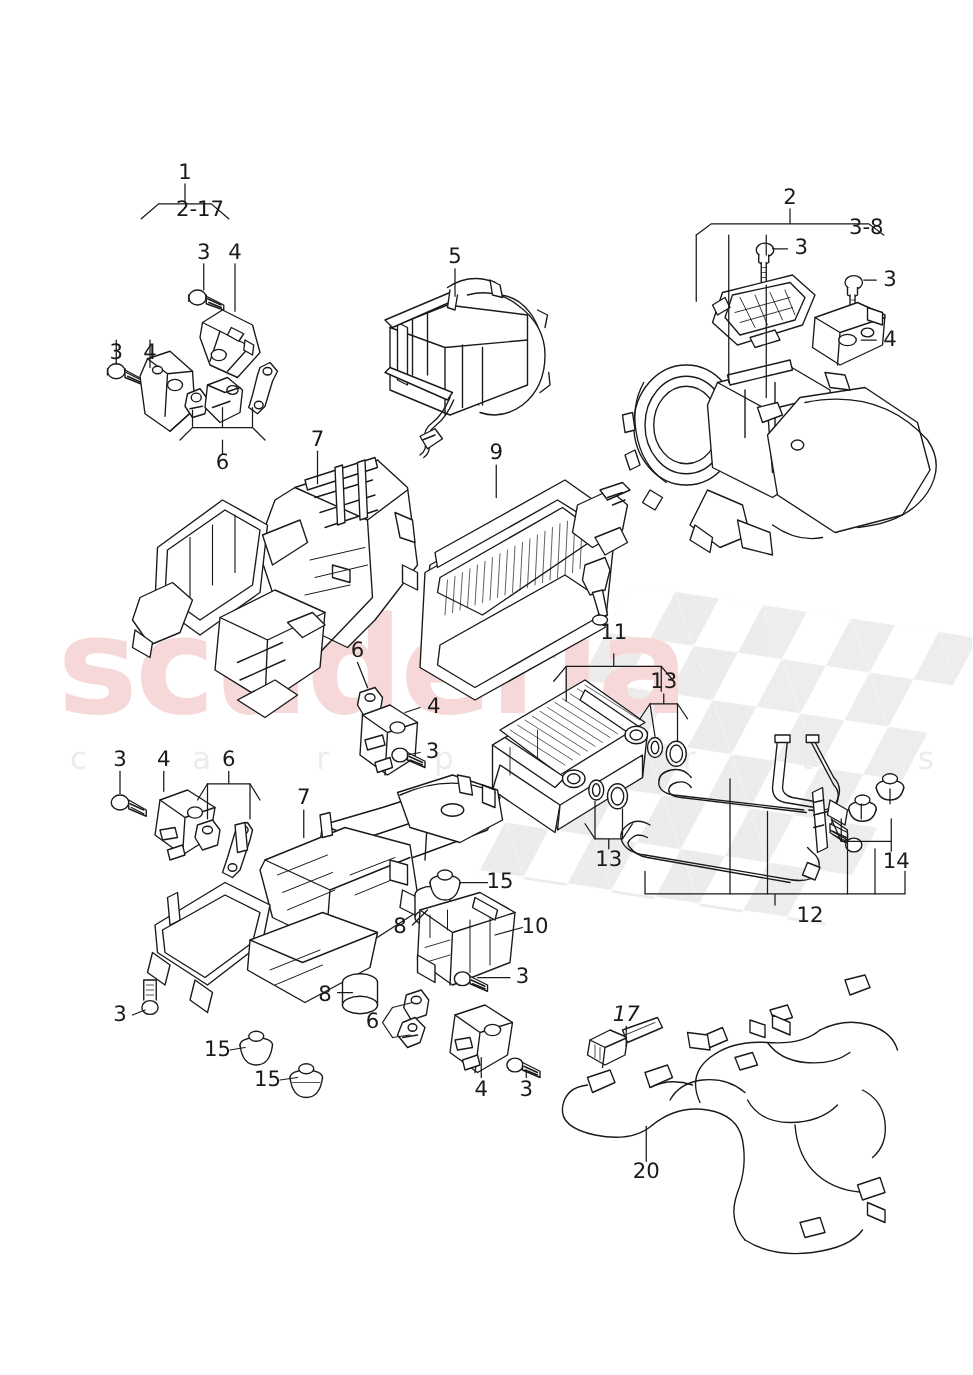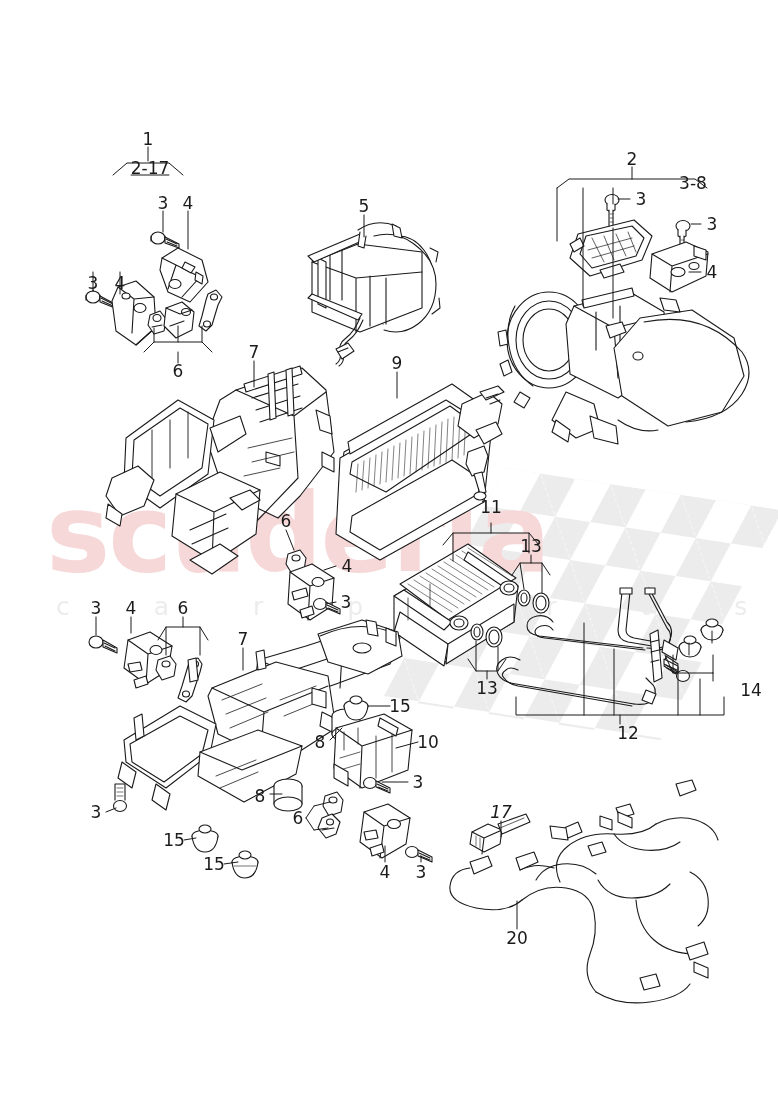--- a/index.html
+++ b/index.html
@@ -602,42 +602,42 @@
     <path d="M421 862 l0 -6"></path>
 
     <path d="M501 821 l0 16"></path>
 
     <path d="M517 929 l0 -28"></path>
   </svg>
   </div>
 
   <div>
     <div class="lbl" style="left:148px;  top:139px;">1</div>
-    <div class="lbl" style="left:150px;  top:168px;text-decoration:underline;">2-17</div>
+    <div class="lbl" style="left:160px;  top:168px;">2-17</div>
     <div class="lbl" style="left:163px;  top:203px;">3</div>
     <div class="lbl" style="left:188px;  top:203px;">4</div>
     <div class="lbl" style="left:93px;   top:283px;">3</div>
     <div class="lbl" style="left:120px;  top:283px;">4</div>
     <div class="lbl" style="left:178px;  top:371px;">6</div>
     <div class="lbl" style="left:364px;  top:206px;">5</div>
     <div class="lbl" style="left:254px;  top:352px;">7</div>
     <div class="lbl" style="left:397px;  top:363px;">9</div>
     <div class="lbl" style="left:632px;  top:159px;">2</div>
     <div class="lbl" style="left:693px;  top:183px;">3-8</div>
     <div class="lbl" style="left:641px;  top:199px;">3</div>
     <div class="lbl" style="left:712px;  top:224px;">3</div>
     <div class="lbl" style="left:712px;  top:272px;">4</div>
     <div class="lbl" style="left:286px;  top:521px;">6</div>
     <div class="lbl" style="left:347px;  top:566px;">4</div>
     <div class="lbl" style="left:346px;  top:602px;">3</div>
     <div class="lbl" style="left:491px;  top:507px;">11</div>
     <div class="lbl" style="left:531px;  top:546px;">13</div>
     <div class="lbl" style="left:487px;  top:688px;">13</div>
-    <div class="lbl" style="left:751px;  top:690px;">14</div>
-    <div class="lbl" style="left:628px;  top:733px;">12</div>
+    <div class="lbl" style="left:717px;  top:690px;">14</div>
+    <div class="lbl" style="left:648px;  top:733px;">12</div>
     <div class="lbl" style="left:96px;   top:608px;">3</div>
     <div class="lbl" style="left:131px;  top:608px;">4</div>
     <div class="lbl" style="left:183px;  top:608px;">6</div>
     <div class="lbl" style="left:243px;  top:639px;">7</div>
     <div class="lbl" style="left:400px;  top:706px;">15</div>
     <div class="lbl" style="left:320px;  top:742px;">8</div>
     <div class="lbl" style="left:428px;  top:742px;">10</div>
     <div class="lbl" style="left:418px;  top:782px;">3</div>
     <div class="lbl" style="left:260px;  top:796px;">8</div>
     <div class="lbl" style="left:96px;   top:812px;">3</div>

